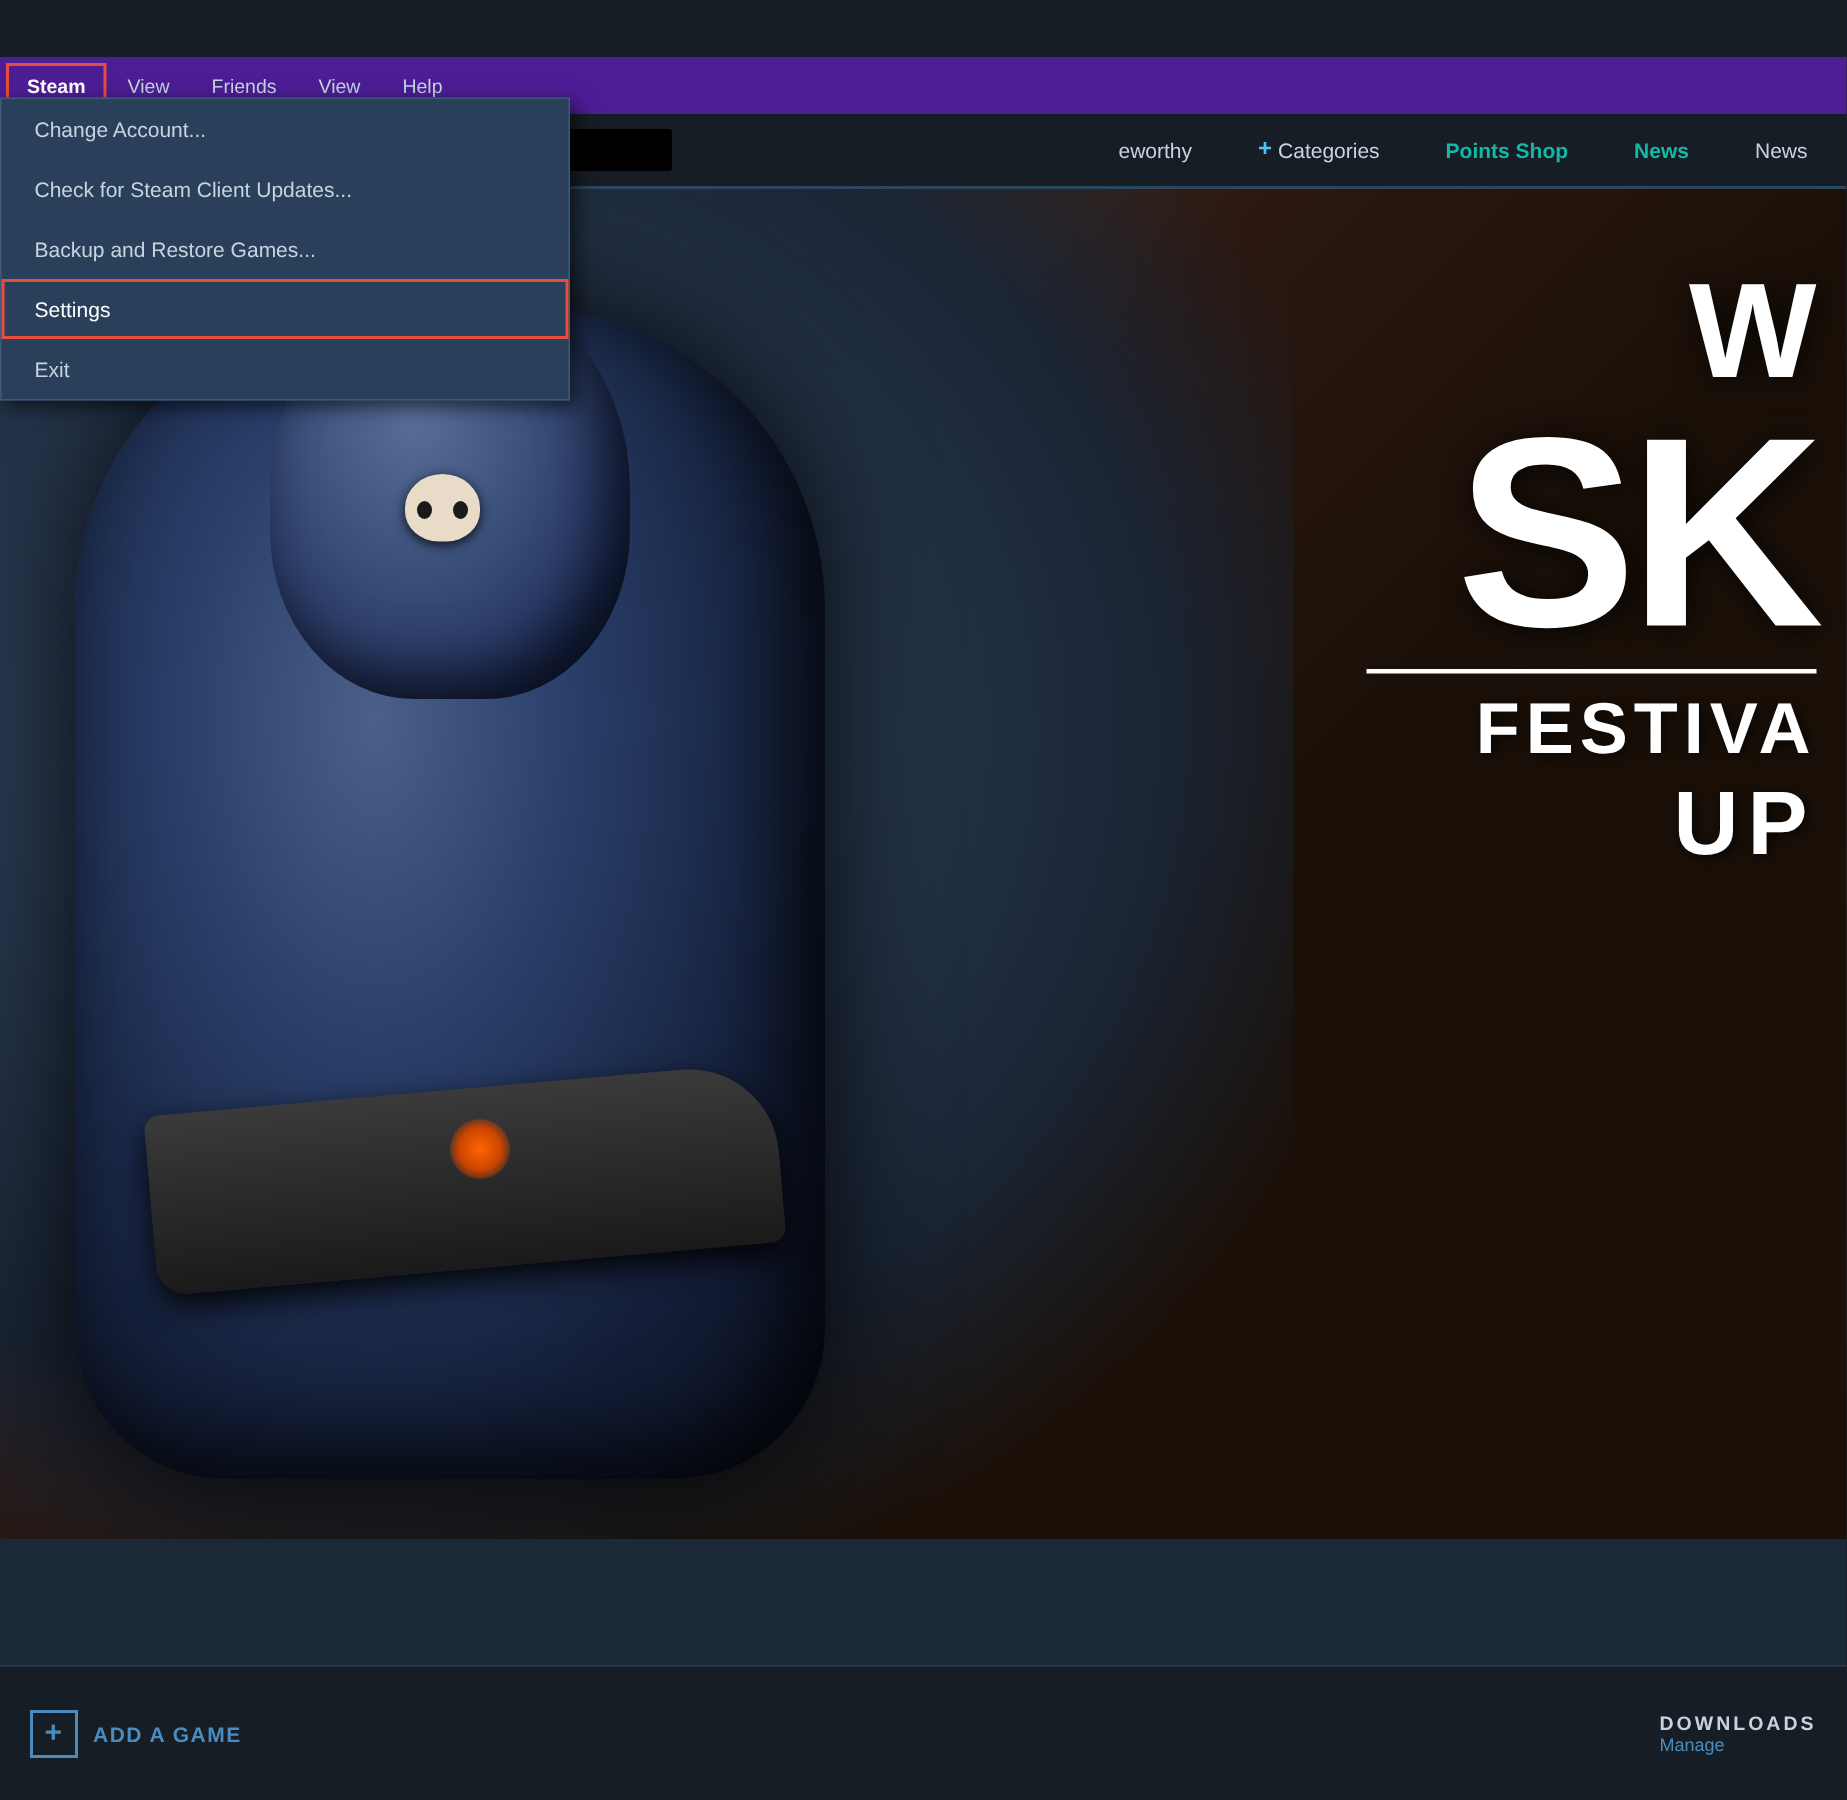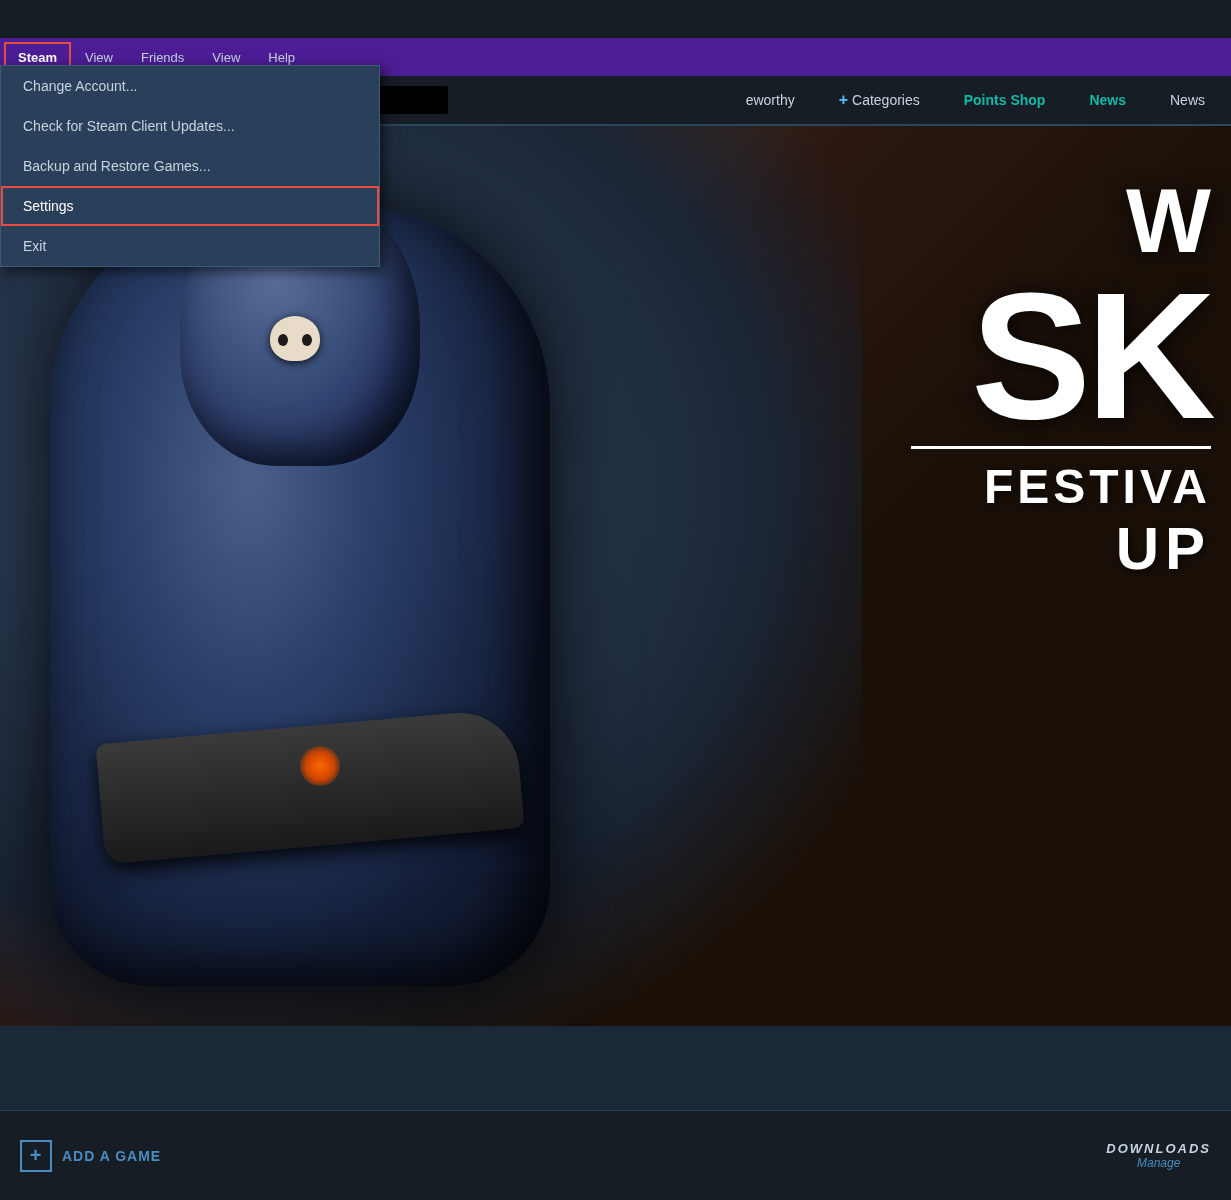--- a/index.html
+++ b/index.html
@@ -384,23 +384,21 @@
       display: flex;
       align-items: center;
       justify-content: center;
       color: #4a8cbf;
       font-size: 20px;
       font-weight: bold;
     }
 
     .downloads-area {
       margin-left: auto;
-      text-align: center;
-      cursor: pointer;
-      font-style: italic;
+      cursor: pointer;
     }
 
     .downloads-label {
       color: #c6d4df;
       font-size: 13px;
       font-weight: bold;
       letter-spacing: 2px;
     }
 
     .downloads-manage {

